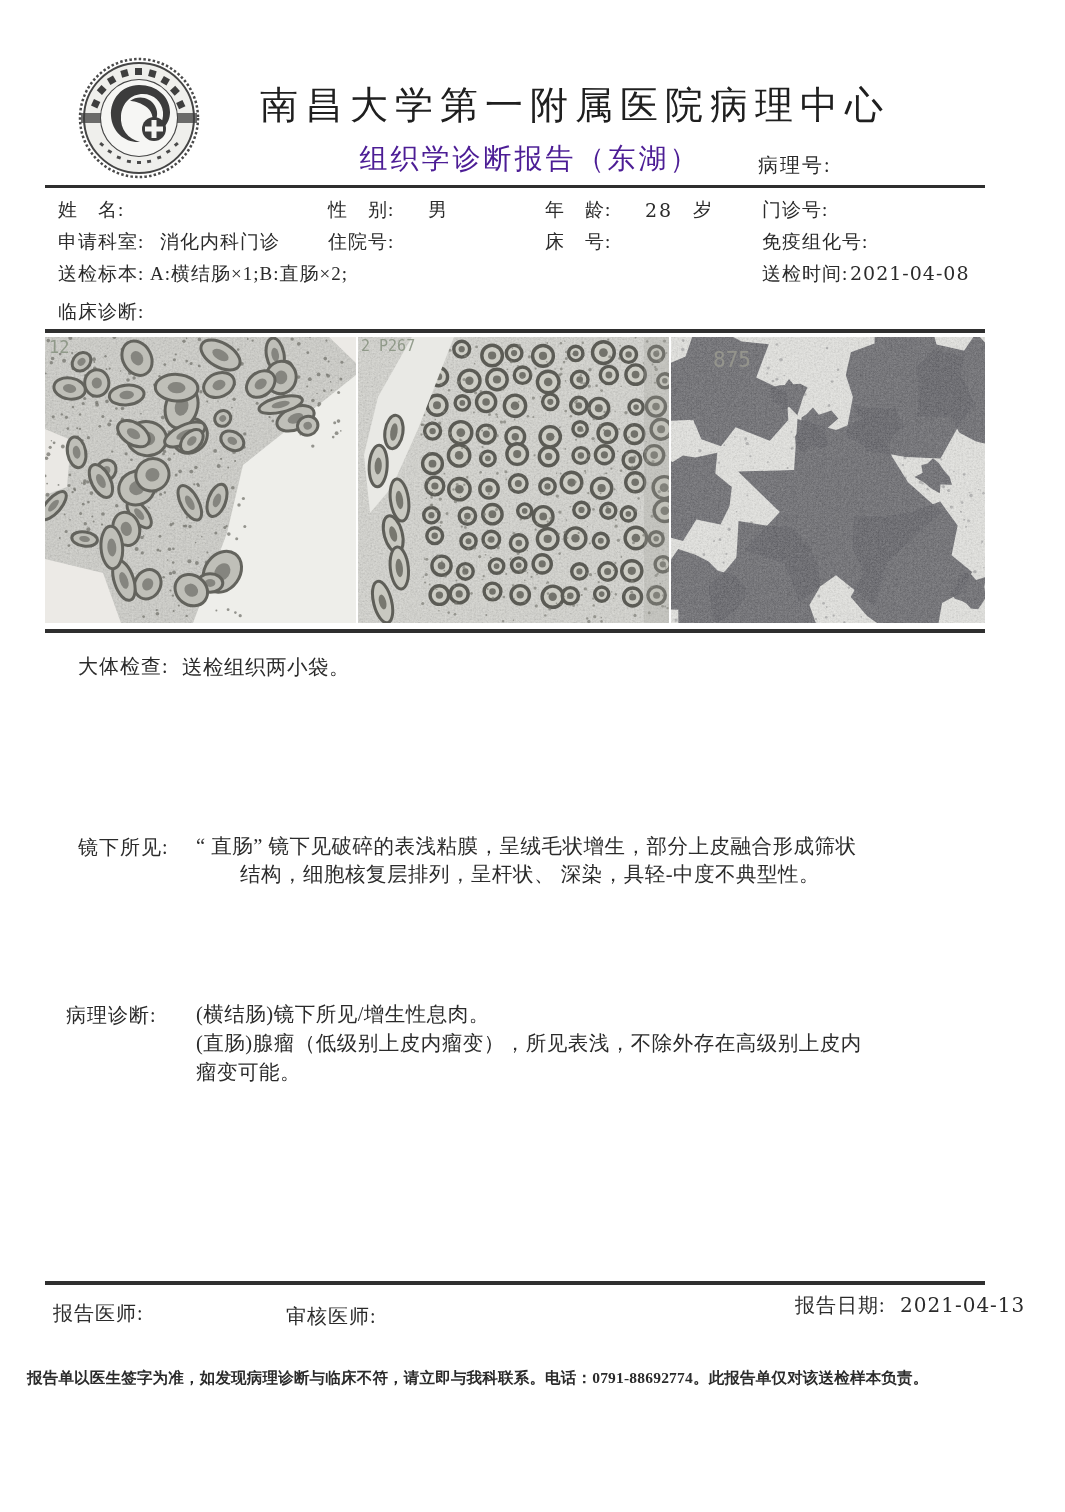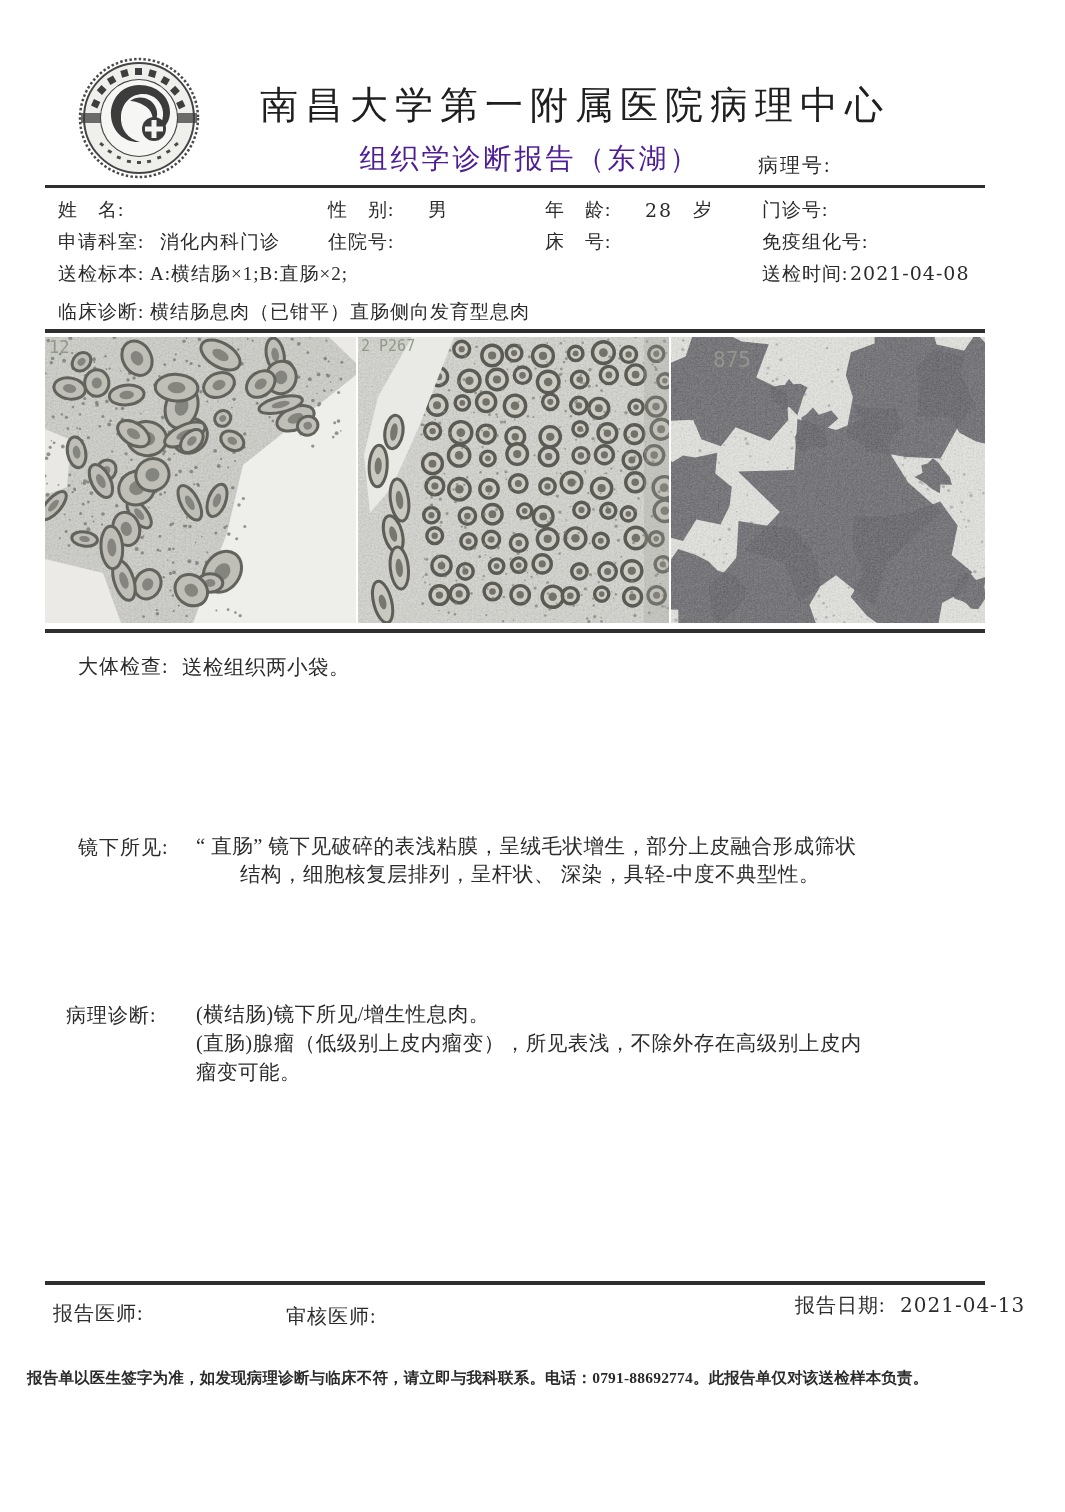--- a/index.html
+++ b/index.html
@@ -106,21 +106,20 @@
   <span class="abs info" style="left:328px;top:229px">住院号:</span>
   <span class="abs info" style="left:545px;top:229px">床　号:</span>
   <span class="abs info" style="left:762px;top:229px">免疫组化号:</span>
 
   <span class="abs info" style="left:58px;top:261px">送检标本:</span>
   <span class="abs info" style="left:150px;top:261px">A:横结肠×1;B:直肠×2;</span>
   <span class="abs info" style="left:762px;top:261px">送检时间:</span>
   <span class="abs info" style="left:850px;top:262px;font-family:'DejaVu Serif',serif">2021-04-08</span>
 
   <span class="abs info" style="left:58px;top:299px">临床诊断:</span>
-  <span class="abs info" style="left:150px;top:299px">横结肠息肉（已钳平）直肠侧向发育型息肉</span>
 
   <div class="rule" style="top:329px;height:4px"></div>
 
   <div class="images-row">
     <svg width="311" height="286" viewBox="0 0 311 286">
       <rect width="311" height="286" fill="#cfcfc9"></rect>
       <rect width="311" height="286" filter="url(#grain)" opacity="0.5"></rect>
       <polygon points="198,128 311,38 311,286 148,286 182,196" fill="#eeeeea"></polygon>
       <polygon points="0,222 58,236 76,286 0,286" fill="#eceae6"></polygon>
       <polygon points="0,92 26,103 22,150 0,158" fill="#eae8e4"></polygon>

